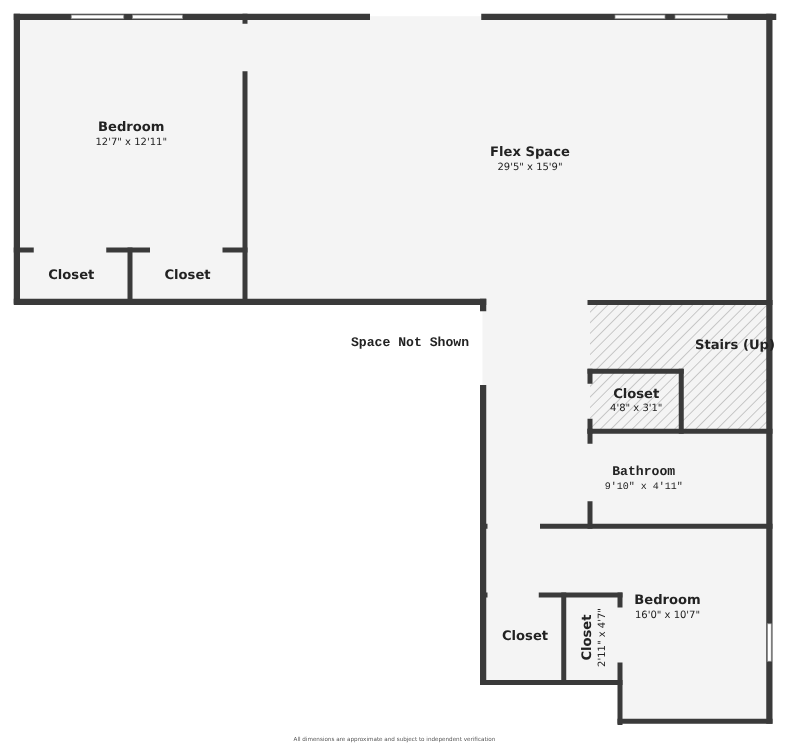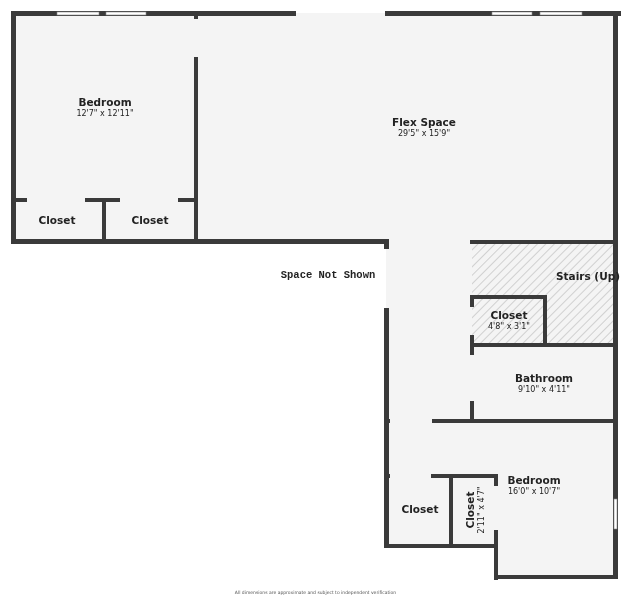--- a/index.html
+++ b/index.html
@@ -103,21 +103,21 @@
 <div class="lbl" style="left:328px;top:275px;font-family:Liberation Mono, monospace;">
   <span class="name">Space Not Shown</span>
 </div>
 <div class="lbl" style="left:560px;top:276px;margin-left:28px;">
   <span class="name">Stairs (Up)</span>
 </div>
 <div class="lbl" style="left:509px;top:320px;">
   <span class="name">Closet</span>
   <span class="dim">4'8" x 3'1"</span>
 </div>
-<div class="lbl" style="left:544px;top:383px;">
+<div class="lbl" style="left:515px;top:383px;font-family:Liberation Mono, monospace;">
   <span class="name">Bathroom</span>
   <span class="dim">9'10" x 4'11"</span>
 </div>
 <div class="lbl" style="left:534px;top:485px;">
   <span class="name">Bedroom</span>
   <span class="dim">16'0" x 10'7"</span>
 </div>
 <div class="lbl" style="left:420px;top:509px;">
   <span class="name">Closet</span>
 </div>

